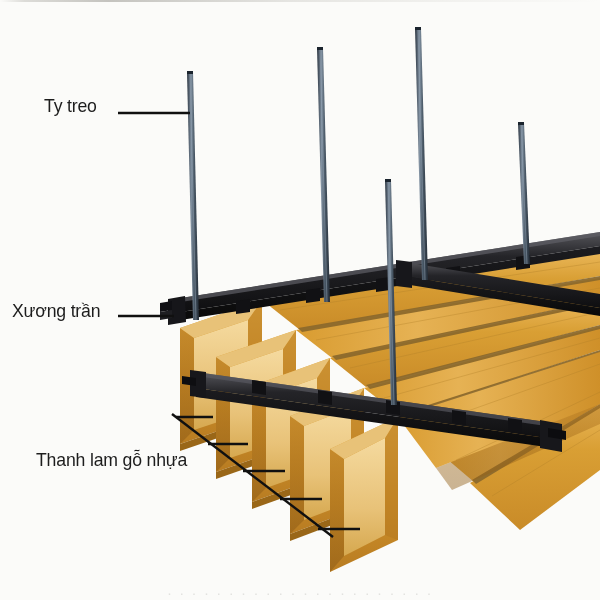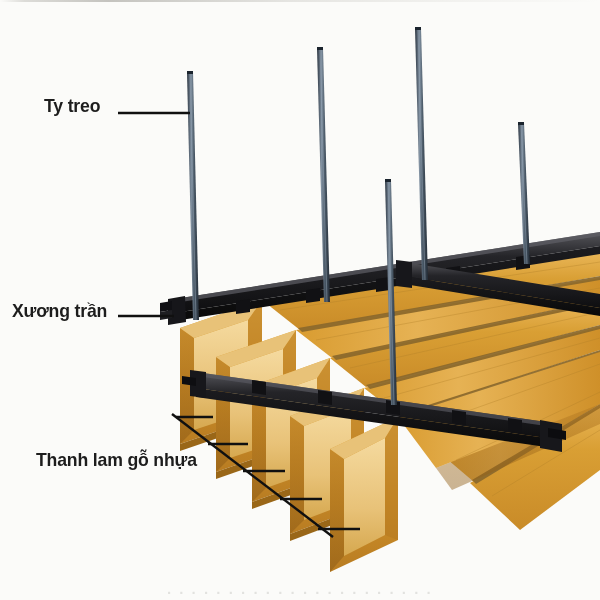--- a/index.html
+++ b/index.html
@@ -8,21 +8,20 @@
     padding: 0;
     background: #ffffff;
   }
   #stage {
     position: relative;
     width: 600px;
     height: 600px;
     background: #fbfbf9;
     overflow: hidden;
     font-family: "Liberation Sans", "DejaVu Sans", sans-serif;
-    font-weight: bold;
   }
   #art {
     position: absolute;
     inset: 0;
     width: 600px;
     height: 600px;
   }
   .lbl {
     position: absolute;
     color: #1d1d1d;

